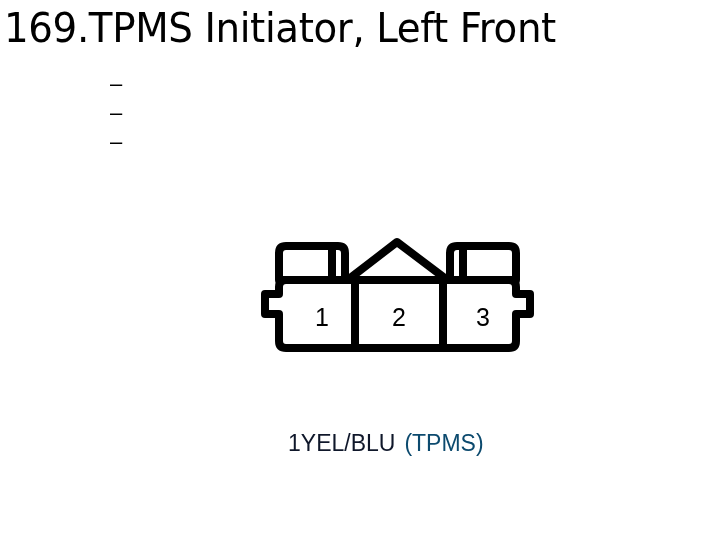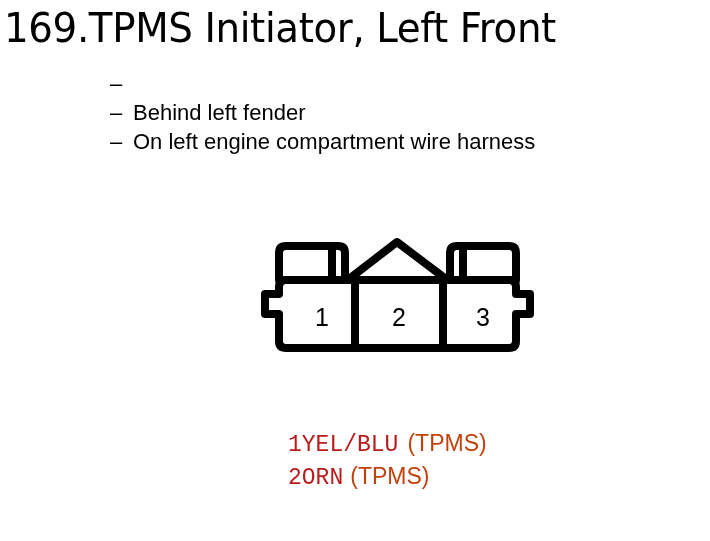--- a/index.html
+++ b/index.html
@@ -81,50 +81,47 @@
     left: 288px;
     top: 428px;
     width: 400px;
   }
   .legend-row {
     font-size: 23px;
     line-height: 31px;
     white-space: nowrap;
   }
   .legend-pin {
-    color: #b91c1c;
-    font-family: Liberation Mono, monospace;
+    color: #0f172a;
   }
   .legend-signal {
-    color: #c2410c;
+    color: #0c4a6e;
     margin-left: 9px;
   }
   .legend-row.tight .legend-signal {
     margin-left: 7px;
   }
 </style>
 </head>
 <body>
 
 <div id="page-title">169.TPMS Initiator, Left Front</div>
 
 <div id="desc-list">
 
   <div class="desc-row">
     <span class="desc-dash">–</span>
   </div>
 
   <div class="desc-row">
     <span class="desc-dash">–</span>
-    <span class="desc-text">Behind left fender</span>
   </div>
 
   <div class="desc-row">
     <span class="desc-dash">–</span>
-    <span class="desc-text">On left engine compartment wire harness</span>
   </div>
 
 </div>
 
 <div id="connector-diagram">
   <svg viewBox="0 0 285 135" xmlns="http://www.w3.org/2000/svg">
 
     <path d="M 24 52 L 24 25 Q 24 18 31 18 L 83 18 Q 90 18 90 25 L 90 52 Z" fill="none" stroke="#000000" stroke-width="8" stroke-linejoin="round" stroke-linecap="round"></path>
 
     <line x1="77" y1="21" x2="77" y2="50" stroke="#000000" stroke-width="8" stroke-linecap="butt"></line>
@@ -162,18 +159,15 @@
     <text class="pin-number-text" x="228" y="98" text-anchor="middle">3</text>
   </svg>
 </div>
 
 <div id="pin-legend">
 
   <div class="legend-row">
     <span class="legend-pin">1YEL/BLU</span><span class="legend-signal">(TPMS)</span>
   </div>
 
-  <div class="legend-row tight">
-    <span class="legend-pin">2ORN</span><span class="legend-signal">(TPMS)</span>
-  </div>
 
 
 </div>
 
 </body></html>

